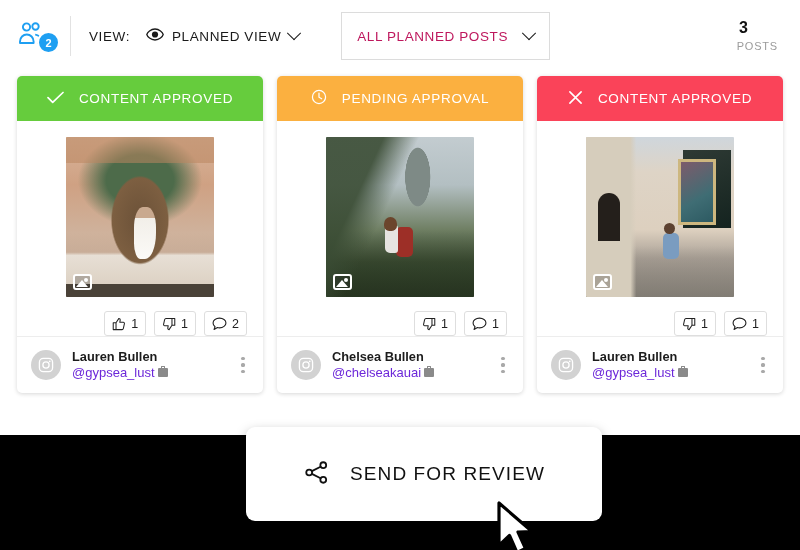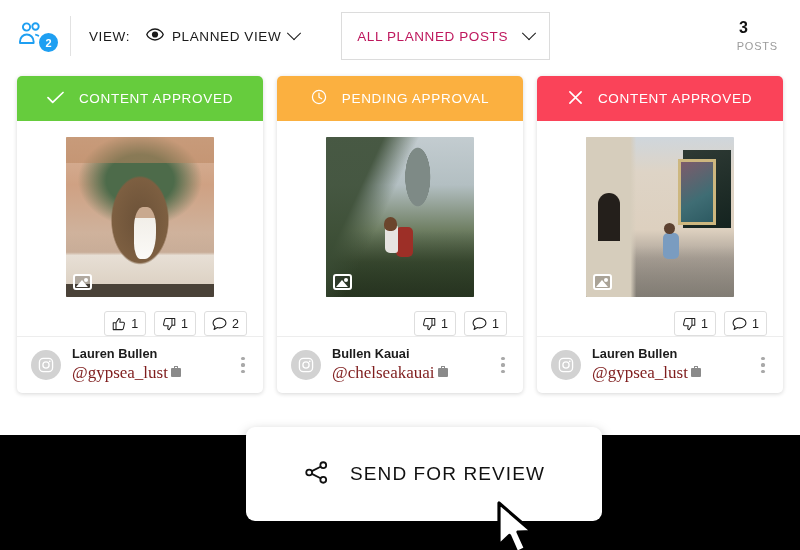--- a/index.html
+++ b/index.html
@@ -255,26 +255,25 @@
     white-space: nowrap;
     overflow: hidden;
     text-overflow: ellipsis;
   }
   .user-handle-row {
     display: flex;
     align-items: center;
     gap: 3px;
   }
   .user-handle {
-    font-size: 17px;
-    color: #7f1d1d;
+    font-size: 13px;
+    color: #6d28d9;
     white-space: nowrap;
     overflow: hidden;
     text-overflow: ellipsis;
-    font-family: Liberation Serif, serif;
   }
   .briefcase {
     position: relative;
     width: 10px; height: 9px;
     background: #8a8a8a;
     border-radius: 1px;
     flex: none;
   }
   .briefcase::before {
     content: "";
@@ -497,21 +496,21 @@
       </div>
       <div class="card-foot">
         <div class="avatar">
           <svg width="16" height="16" viewBox="0 0 18 18">
             <rect x="1.6" y="1.6" width="14.8" height="14.8" rx="4.4" fill="none" stroke="#fff" stroke-width="1.5"></rect>
             <circle cx="9" cy="9" r="3.5" fill="none" stroke="#fff" stroke-width="1.5"></circle>
             <circle cx="13.2" cy="4.8" r="1" fill="#fff"></circle>
           </svg>
         </div>
         <div class="user-meta">
-          <div class="user-name">Bullen Kauai</div>
+          <div class="user-name">Chelsea Bullen</div>
           <div class="user-handle-row">
             <span class="user-handle">@chelseakauai</span>
             <span class="briefcase"></span>
           </div>
         </div>
         <div class="kebab">
             <span></span>
             <span></span>
             <span></span>
           </div>

